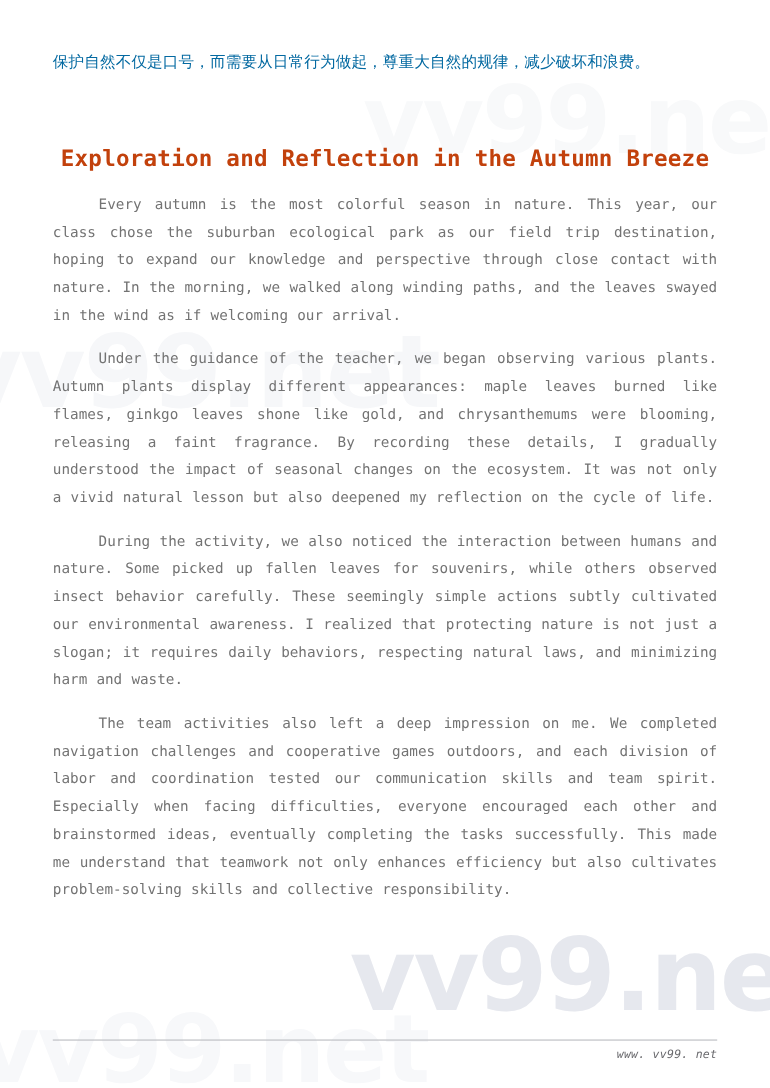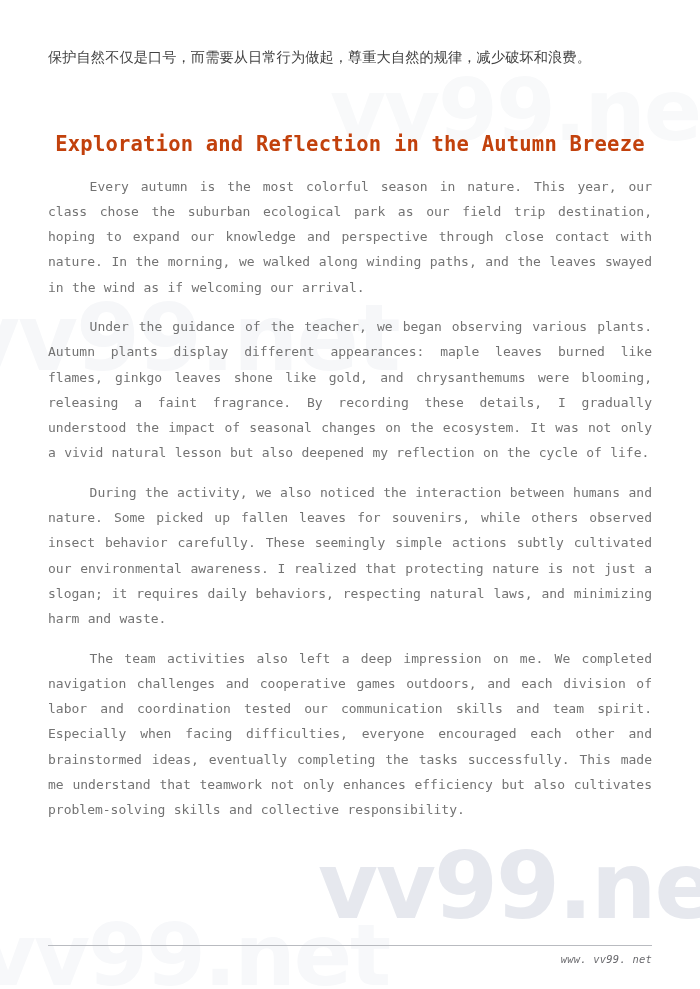--- a/index.html
+++ b/index.html
@@ -73,21 +73,21 @@
 
   .cn-block {
     padding-top: 44px;
   }
 
   p.cn {
     margin: 0 0 12px 0;
     font-family: "DejaVu Serif", "Liberation Serif", serif;
     font-size: 14.2px;
     line-height: 27.5px;
-    color: #404040;
+    color: #0369a1;
     text-align: justify;
     text-justify: inter-character;
     letter-spacing: 0.1px;
   }
 
   p.cn.indent {
     text-indent: 2em;
   }
 
   .title {

